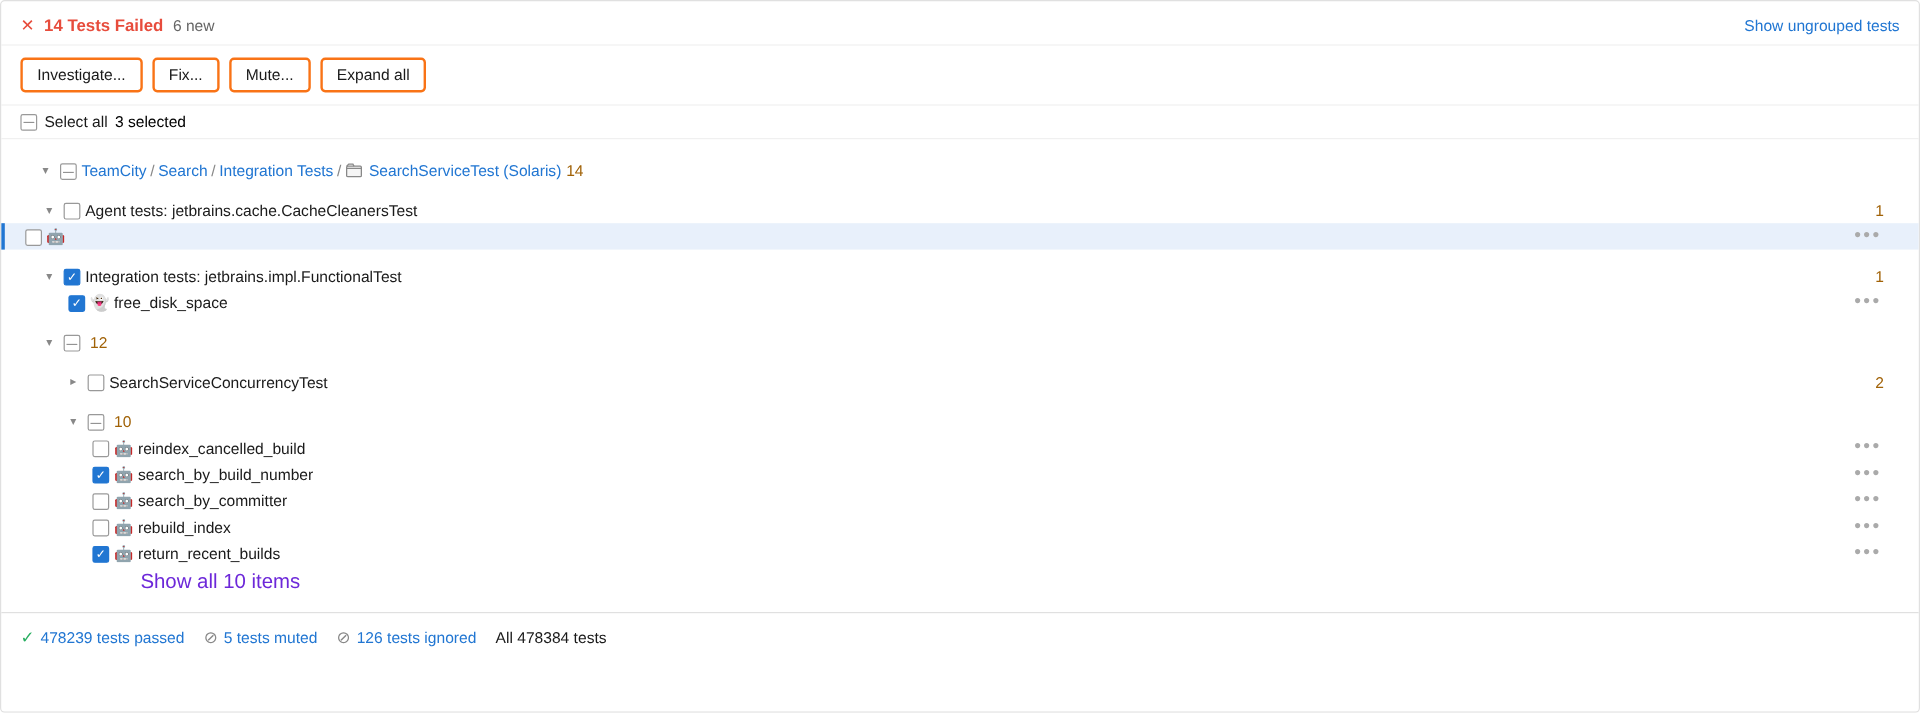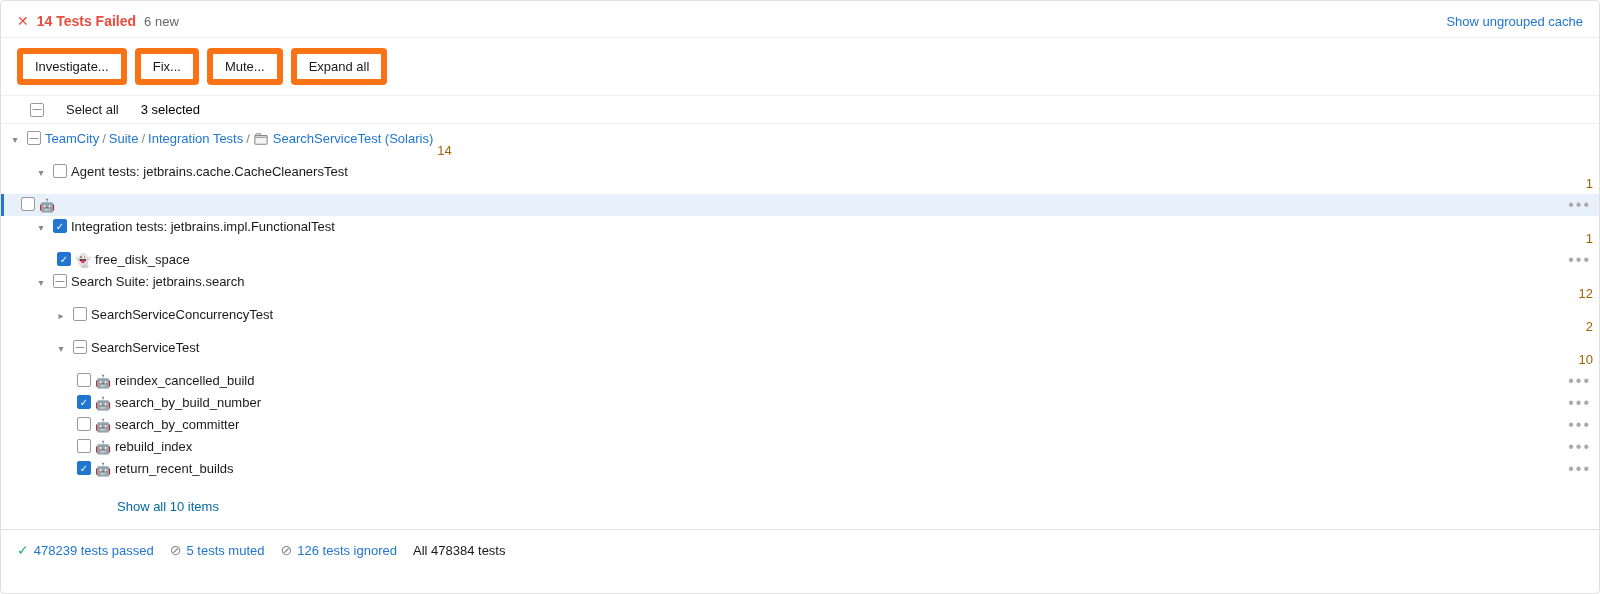--- a/index.html
+++ b/index.html
@@ -49,32 +49,32 @@
     }
     .toolbar {
       display: flex;
       align-items: center;
       gap: 8px;
       padding: 10px 16px;
       border-bottom: 1px solid #f0f0f0;
     }
     .btn {
       padding: 5px 12px;
-      border: 6px solid #f97316;
+      border: 2px solid #f97316;
       border-radius: 4px;
       background: #fff;
       color: #1a1a1a;
       font-size: 13px;
       cursor: pointer;
     }
     .select-all-row {
       display: flex;
       align-items: center;
-      gap: 22px;
-      padding: 6px 29px;
+      gap: 6px;
+      padding: 6px 16px;
       border-bottom: 1px solid #f0f0f0;
       text-align: right;
     }
     .minus-checkbox {
       width: 14px;
       height: 14px;
       border: 1px solid #999;
       border-radius: 2px;
       background: #fff;
       display: inline-flex;
@@ -96,22 +96,22 @@
     .selected-count {
       color: #000000;
       font-size: 13px;
     }
     .tree-content {
       padding: 4px 0;
     }
     
     .tree-row {
       display: flex;
-      align-items: flex-start;
-      padding: 3px 6px;
+      align-items: flex-end;
+      padding: 3px 29px;
       position: relative;
     }
     .tree-row.highlighted {
       background: #e8f0fb;
       border-left: 3px solid #2176d2;
       padding-left: 13px;
     }
     .indent-1 { padding-left: 32px; }
     .indent-2 { padding-left: 52px; }
     .indent-3 { padding-left: 72px; }
@@ -229,41 +229,40 @@
       font-size: 13px;
       color: #1a1a1a;
     }
     .footer-item .icon-check { color: #27ae60; font-size: 14px; }
     .footer-item .icon-muted { color: #888; font-size: 14px; }
     .footer-item .icon-ignored { color: #888; font-size: 14px; }
     .passed-link { color: #2176d2; cursor: pointer; text-decoration: none; text-align: center; }
     .muted-link { color: #2176d2; cursor: pointer; text-decoration: none; }
     .ignored-link { color: #2176d2; cursor: pointer; text-decoration: none; }
     .show-all-link {
-      color: #0369a1;
+      color: #6d28d9;
       cursor: pointer;
       text-decoration: none;
-      font-size: 13px;
+      font-size: 17px;
       padding: 3px 16px 3px 116px;
       display: block;
-      margin-top: 16px;
     }
   </style>
 </head>
 <body>
 
 <div class="container">
 
   <div class="header">
     <div class="header-left">
       <span class="failed-icon">✕</span>
       <span class="failed-title">14 Tests Failed</span>
       <span class="new-badge">6 new</span>
     </div>
-    <a class="show-ungrouped">Show ungrouped cache</a>
+    <a class="show-ungrouped">Show ungrouped tests</a>
   </div>
 
   <div class="toolbar">
     <button class="btn">Investigate...</button>
     <button class="btn">Fix...</button>
     <button class="btn">Mute...</button>
     <button class="btn">Expand all</button>
   </div>
 
   <div class="select-all-row">
@@ -272,21 +271,21 @@
     <span class="selected-count">3 selected</span>
   </div>
 
   <div class="tree-content">
 
     <div class="tree-row">
       <span class="chevron chevron-down"></span>
       <span class="checkbox minus"></span>
       <a class="link-text">TeamCity</a>
       <span class="slash">/</span>
-      <a class="link-text">Suite</a>
+      <a class="link-text">Search</a>
       <span class="slash">/</span>
       <a class="link-text">Integration Tests</a>
       <span class="slash">/</span>
 
       <span class="folder-icon">
         <svg viewBox="0 0 16 16" fill="none" xmlns="http://www.w3.org/2000/svg">
           <rect x="1" y="4" width="14" height="10" rx="1" stroke="#888" stroke-width="1.2" fill="#f5f5f5"></rect>
           <path d="M1 6h14" stroke="#888" stroke-width="1.2"></path>
           <path d="M1 4l2-2h4l1 2" stroke="#888" stroke-width="1.2" fill="none"></path>
         </svg>
@@ -326,35 +325,33 @@
       <div class="more-actions">
         <span>•</span>
           <span>•</span>
           <span>•</span>
       </div>
     </div>
 
     <div class="tree-row indent-1">
       <span class="chevron chevron-down"></span>
       <span class="checkbox minus"></span>
-      <span class="row-label">Search Suite: jetbrains.search</span>
       <span class="count-badge">12</span>
     </div>
 
     <div class="tree-row indent-2">
       <span class="chevron chevron-right"></span>
       <span class="checkbox"></span>
       <span class="row-label">SearchServiceConcurrencyTest</span>
       <span class="count-badge">2</span>
     </div>
 
     <div class="tree-row indent-2">
       <span class="chevron chevron-down"></span>
       <span class="checkbox minus"></span>
-      <span class="row-label">SearchServiceTest</span>
       <span class="count-badge">10</span>
     </div>
 
     <div class="tree-row indent-3">
       <span class="checkbox"></span>
       <span class="test-icon icon-failed">🤖</span>
       <span class="row-label">reindex_cancelled_build</span>
       <div class="more-actions">
         <span>•</span>
           <span>•</span>

